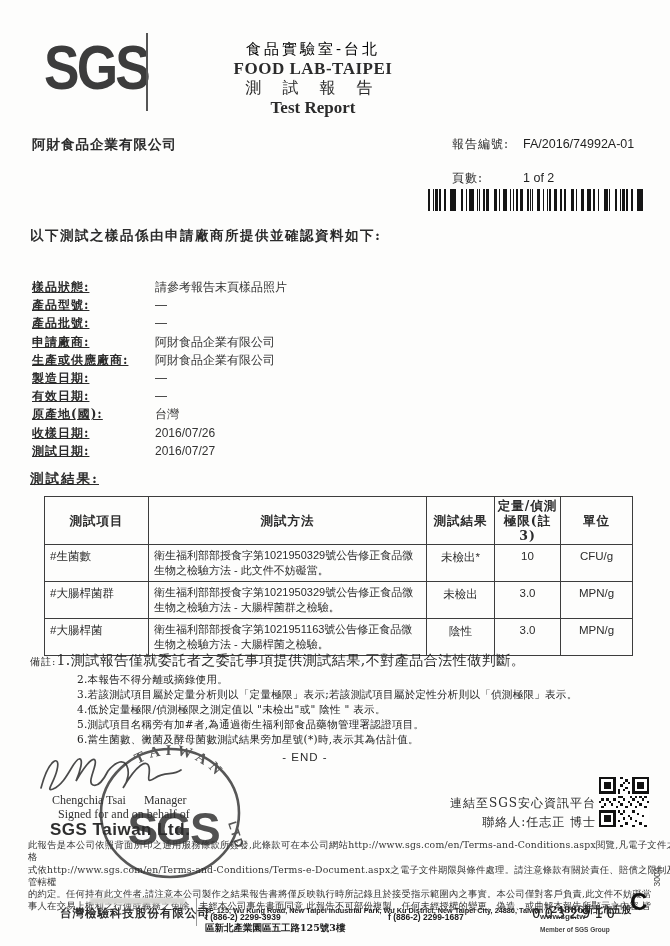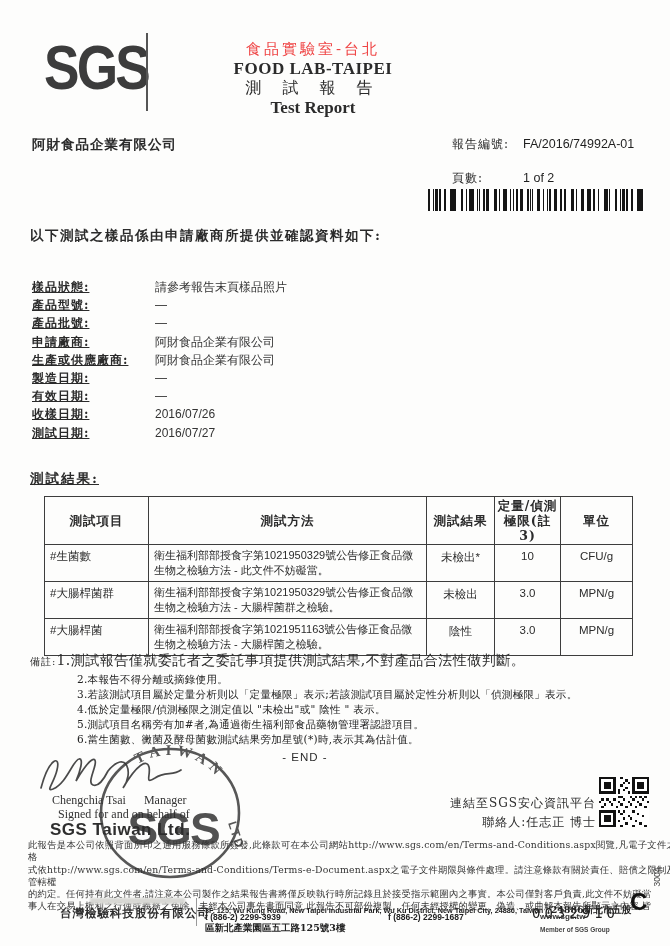--- a/index.html
+++ b/index.html
@@ -14,21 +14,21 @@
 
   
   .logo-text{
     font-family:"Liberation Sans","DejaVu Sans",sans-serif;
     font-weight:900;font-size:56px;line-height:1;color:#3c3c3c;
     letter-spacing:-3px;display:inline-block;transform:scale(.95,1.12);
     transform-origin:left top;
   }
   .logo-bar{width:2px;height:78px;background:#555;}
   .title-block{width:260px;text-align:center;}
-  .title-zh{font-size:15px;letter-spacing:3px;color:#ef4444;line-height:19px;}
+  .title-zh{font-size:15px;letter-spacing:3px;color:#000000;line-height:19px;}
   .title-en{font-size:17px;font-weight:bold;letter-spacing:.5px;line-height:19px;}
   .subtitle-zh{font-size:16px;letter-spacing:8px;line-height:20px;}
   .subtitle-en{font-size:17px;font-weight:bold;line-height:20px;}
   .client-name{font-size:13.5px;font-weight:bold;letter-spacing:1px;}
   .meta-label{font-size:12px;letter-spacing:1px;}
   .meta-value{font-size:12.5px;color:#1f1f1f;}
   .barcode{
     width:217px;height:22px;background-color:#fff;
     background-image:
       repeating-linear-gradient(90deg,#161616 0 2px,transparent 2px 5px,#161616 5px 6px,transparent 6px 11px),
@@ -153,20 +153,24 @@
       <span class="field-label kai">生產或供應廠商:</span>
       <span class="field-value sans">阿財食品企業有限公司</span>
     </div>
     <div class="field-row">
       <span class="field-label kai">製造日期:</span>
       <span class="field-value sans">—</span>
     </div>
     <div class="field-row">
       <span class="field-label kai">有效日期:</span>
       <span class="field-value sans">—</span>
+    </div>
+    <div class="field-row">
+      <span class="field-label kai">原產地(國):</span>
+      <span class="field-value sans">台灣</span>
     </div>
     <div class="field-row">
       <span class="field-label kai">收樣日期:</span>
       <span class="field-value sans">2016/07/26</span>
     </div>
     <div class="field-row">
       <span class="field-label kai">測試日期:</span>
       <span class="field-value sans">2016/07/27</span>
     </div>
   </div>

